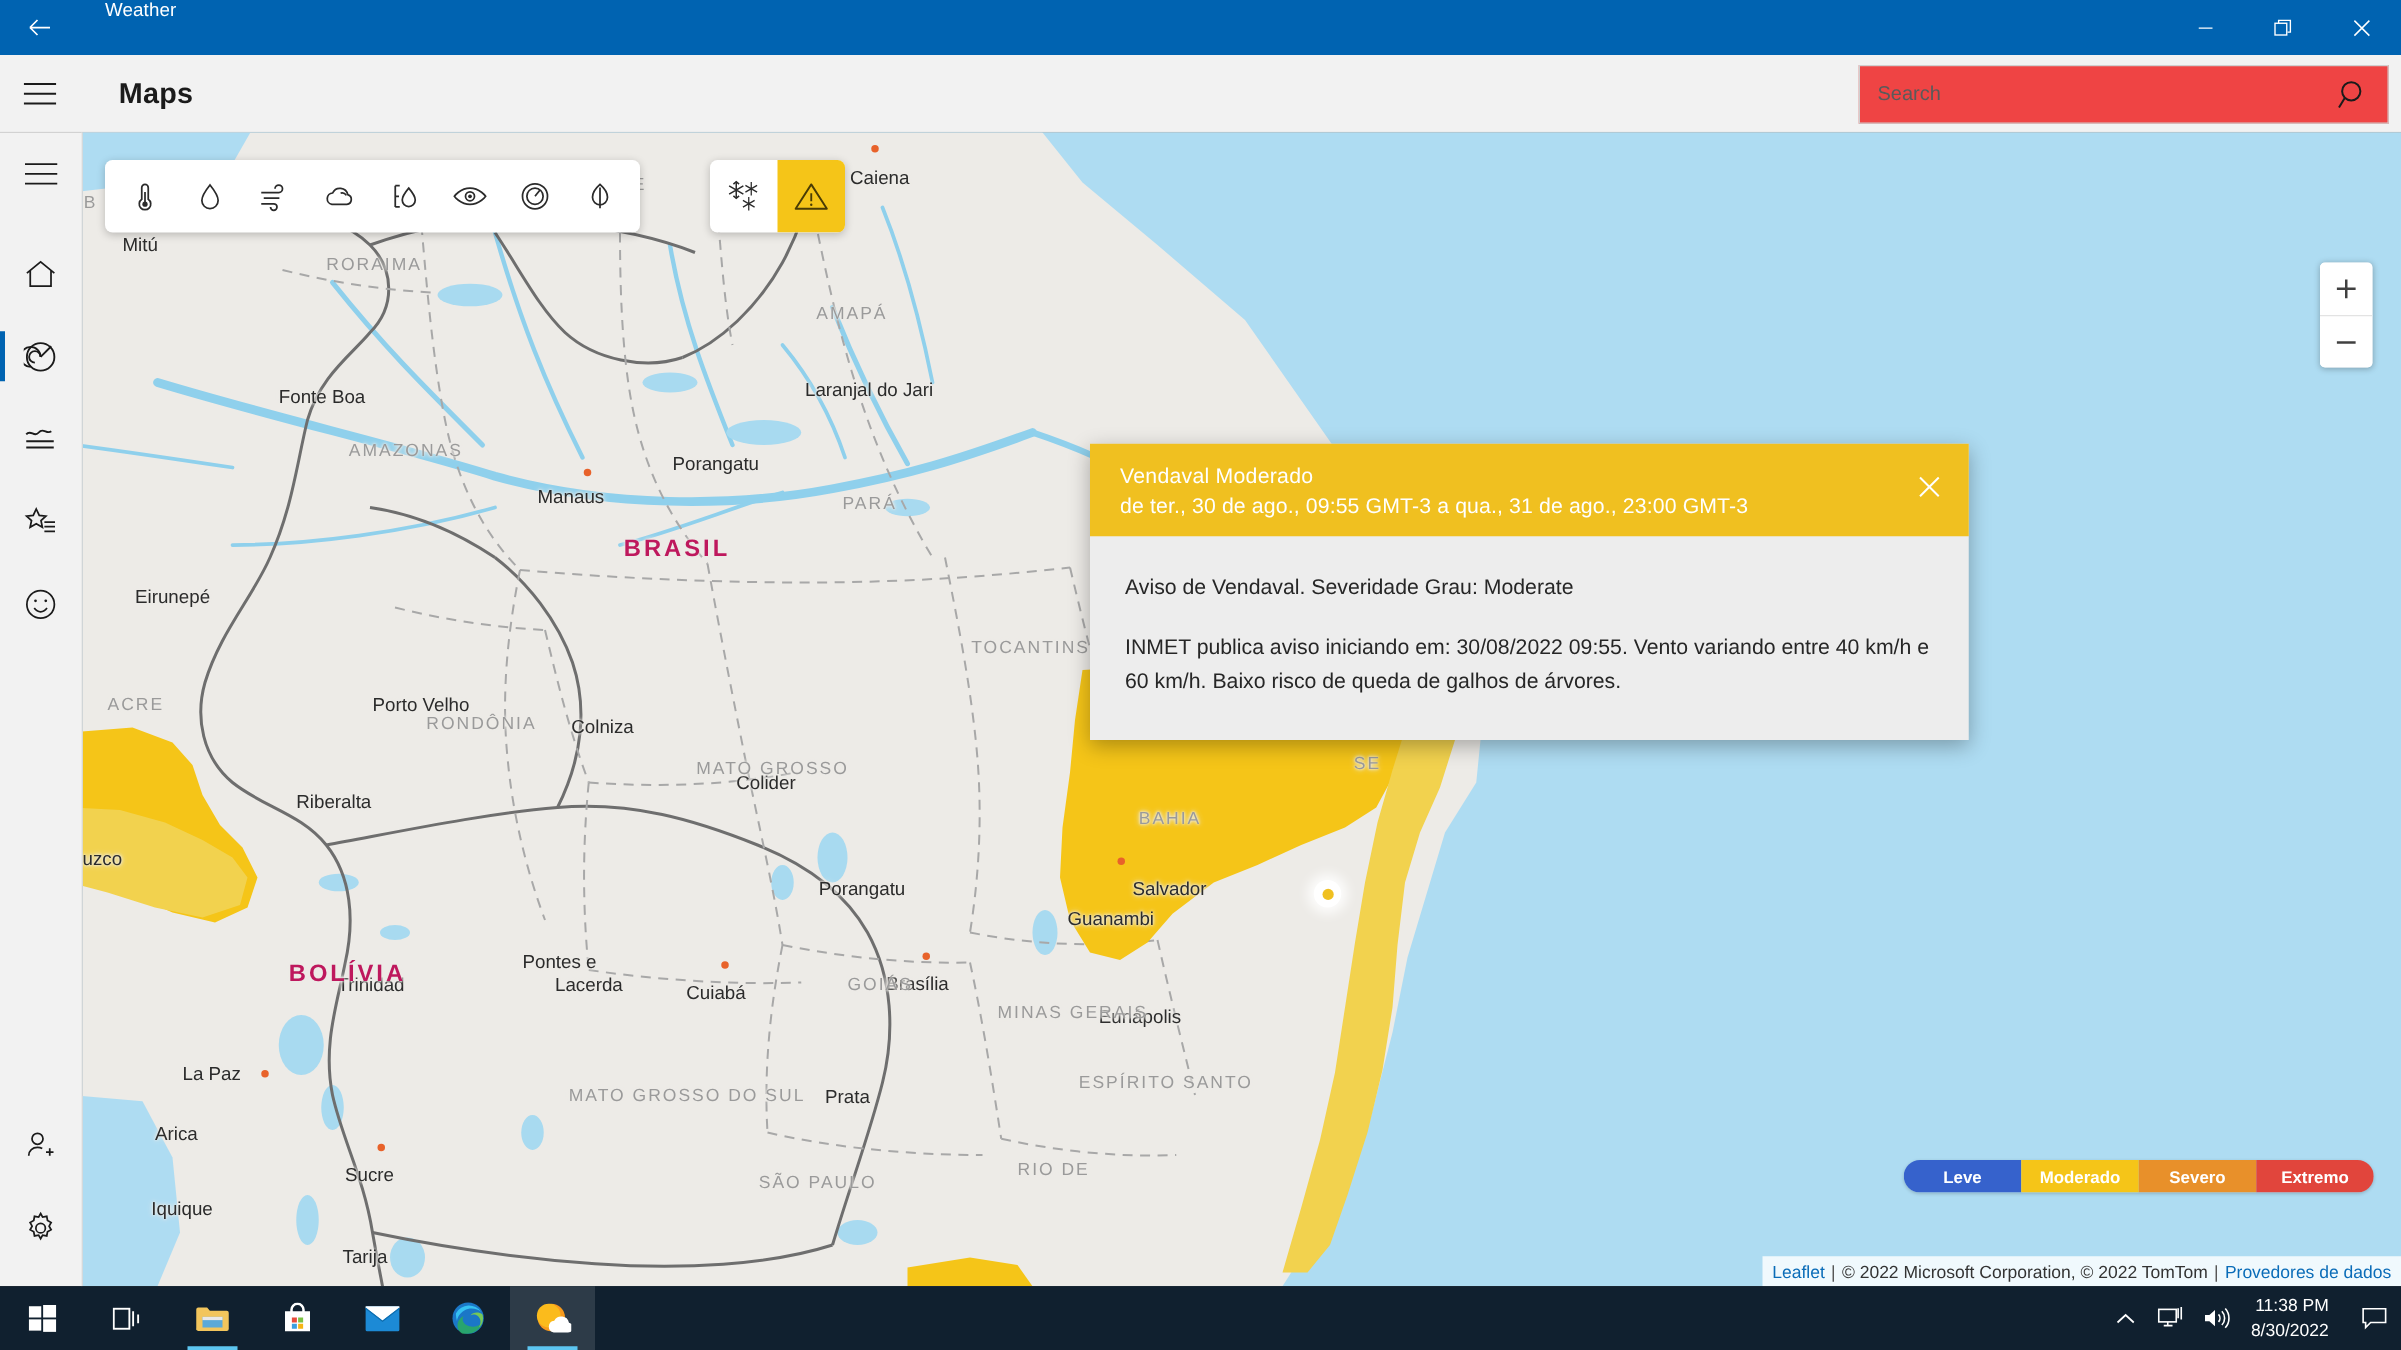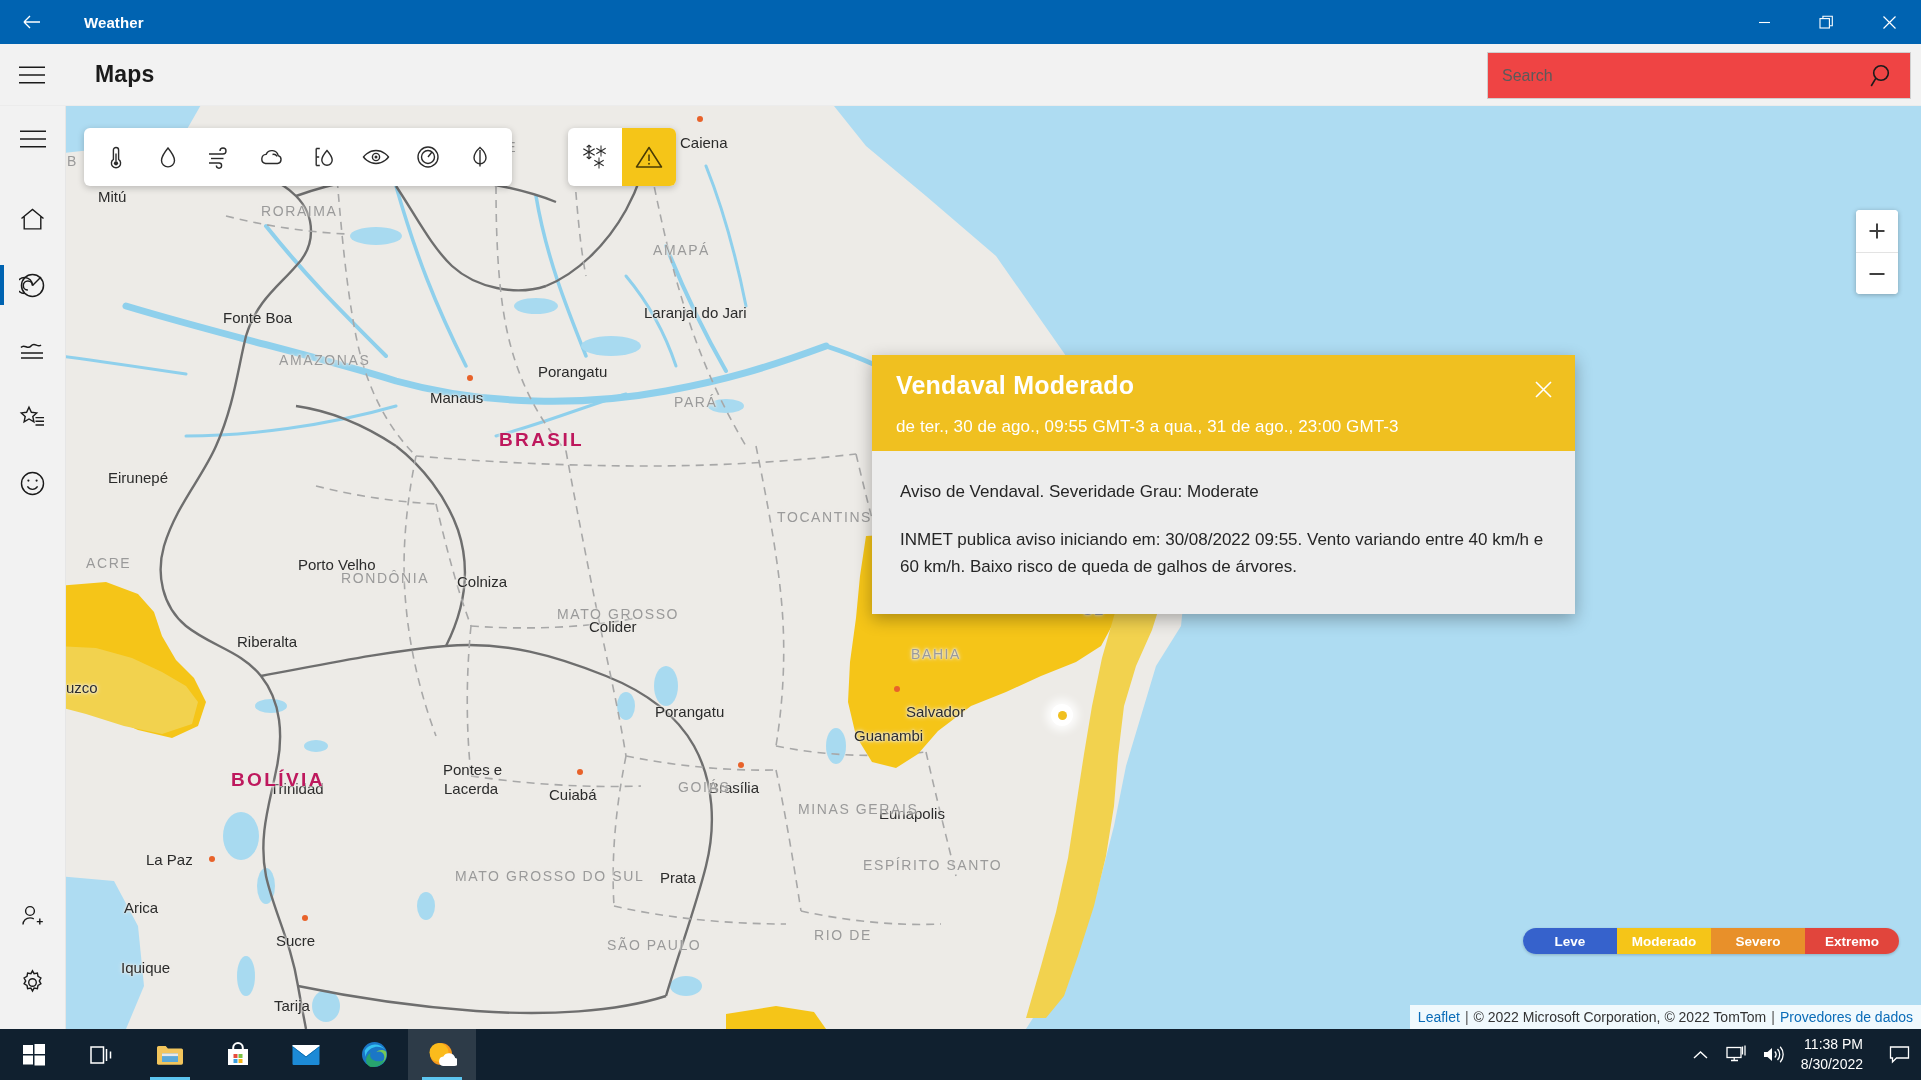--- a/index.html
+++ b/index.html
@@ -7,21 +7,21 @@
     width: 1921px; height: 1080px;
     overflow: hidden;
     font-family: "Liberation Sans", sans-serif;
     background: #000;
   }
   #app { position: relative; width: 1921px; height: 1080px; }
 
   
   .titlebar {
     position: absolute; top: 0; left: 0; width: 1921px; height: 44px;
-    background: #0063B1; display: flex; align-items: center; font-weight: bold;
+    background: #0063B1; display: flex; align-items: flex-start;
   }
   .tb-back {
     width: 64px; height: 44px; display: flex; align-items: center; justify-content: center;
     color: #fff;
   }
   .tb-back svg { display:block; }
   .tb-title {
     color: #ffffff; font-size: 15px; letter-spacing: .1px; margin-left: 20px;
   }
   .tb-spacer { flex: 1; }
@@ -141,22 +141,22 @@
   
   .popup {
     position: absolute; left: 806px; top: 249px; width: 703px;
     background: #EDEDED; z-index: 40;
     box-shadow: 0 5px 16px rgba(0,0,0,.30);
   }
   .popup-head {
     background: #F0C020; padding: 16px 22px 14px 24px; position: relative;
   }
   .popup-title {
-    color: #ffffff; font-size: 25px; font-weight: bold; letter-spacing: .2px;
-    margin-bottom: 17px;
+    color: #ffffff; font-size: 17px; font-weight: normal; letter-spacing: .2px;
+    margin-bottom: 4px;
   }
   .popup-sub { color: #ffffff; font-size: 17px; letter-spacing: .1px; }
   .popup-close {
     position: absolute; right: 16px; top: 18px; width: 32px; height: 32px;
     display: flex; align-items: center; justify-content: center;
     background: transparent; border: none; color: #ffffff;
   }
   .popup-body { padding: 28px 26px 34px 28px; }
   .popup-p { font-size: 17px; color: #262626; line-height: 1.55; }
   .popup-p + .popup-p { margin-top: 22px; }
@@ -443,21 +443,21 @@
         <div class="mlabel city" style="left: 472px; top: 257px;">Porangatu</div>
         <div class="mlabel city" style="left: 578px; top: 198px;">Laranjal do Jari</div>
         <div class="mlabel city" style="left: 614px; top: 28px;">Caiena</div>
         <div class="citydot" style="left: 631px; top: 10px;"></div>
         <div class="mlabel city" style="left: 42px; top: 363px;">Eirunepé</div>
         <div class="mlabel city" style="left: 232px; top: 450px;">Porto Velho</div>
         <div class="mlabel city" style="left: 391px; top: 467px;">Colniza</div>
         <div class="mlabel city" style="left: 523px; top: 512px;">Colider</div>
         <div class="mlabel city" style="left: 171px; top: 527px;">Riberalta</div>
         <div class="mlabel city" style="left: 204px; top: 674px;">Trinidad</div>
-        <div class="mlabel city" style="left: 377px; top: 655px;">Pontes e</div>
+        <div class="mlabel city" style="left: 352px; top: 655px;">Pontes e</div>
         <div class="mlabel city" style="left: 378px; top: 674px;">Lacerda</div>
         <div class="mlabel city" style="left: 483px; top: 680px;">Cuiabá</div>
         <div class="citydot" style="left: 511px; top: 663px;"></div>
         <div class="mlabel city" style="left: 80px; top: 745px;">La Paz</div>
         <div class="citydot" style="left: 143px; top: 750px;"></div>
         <div class="mlabel city" style="left: 58px; top: 793px;">Arica</div>
         <div class="mlabel city" style="left: 210px; top: 826px;">Sucre</div>
         <div class="citydot" style="left: 236px; top: 809px;"></div>
         <div class="mlabel city" style="left: 55px; top: 853px;">Iquique</div>
         <div class="mlabel city" style="left: 208px; top: 891px;">Tarija</div>

